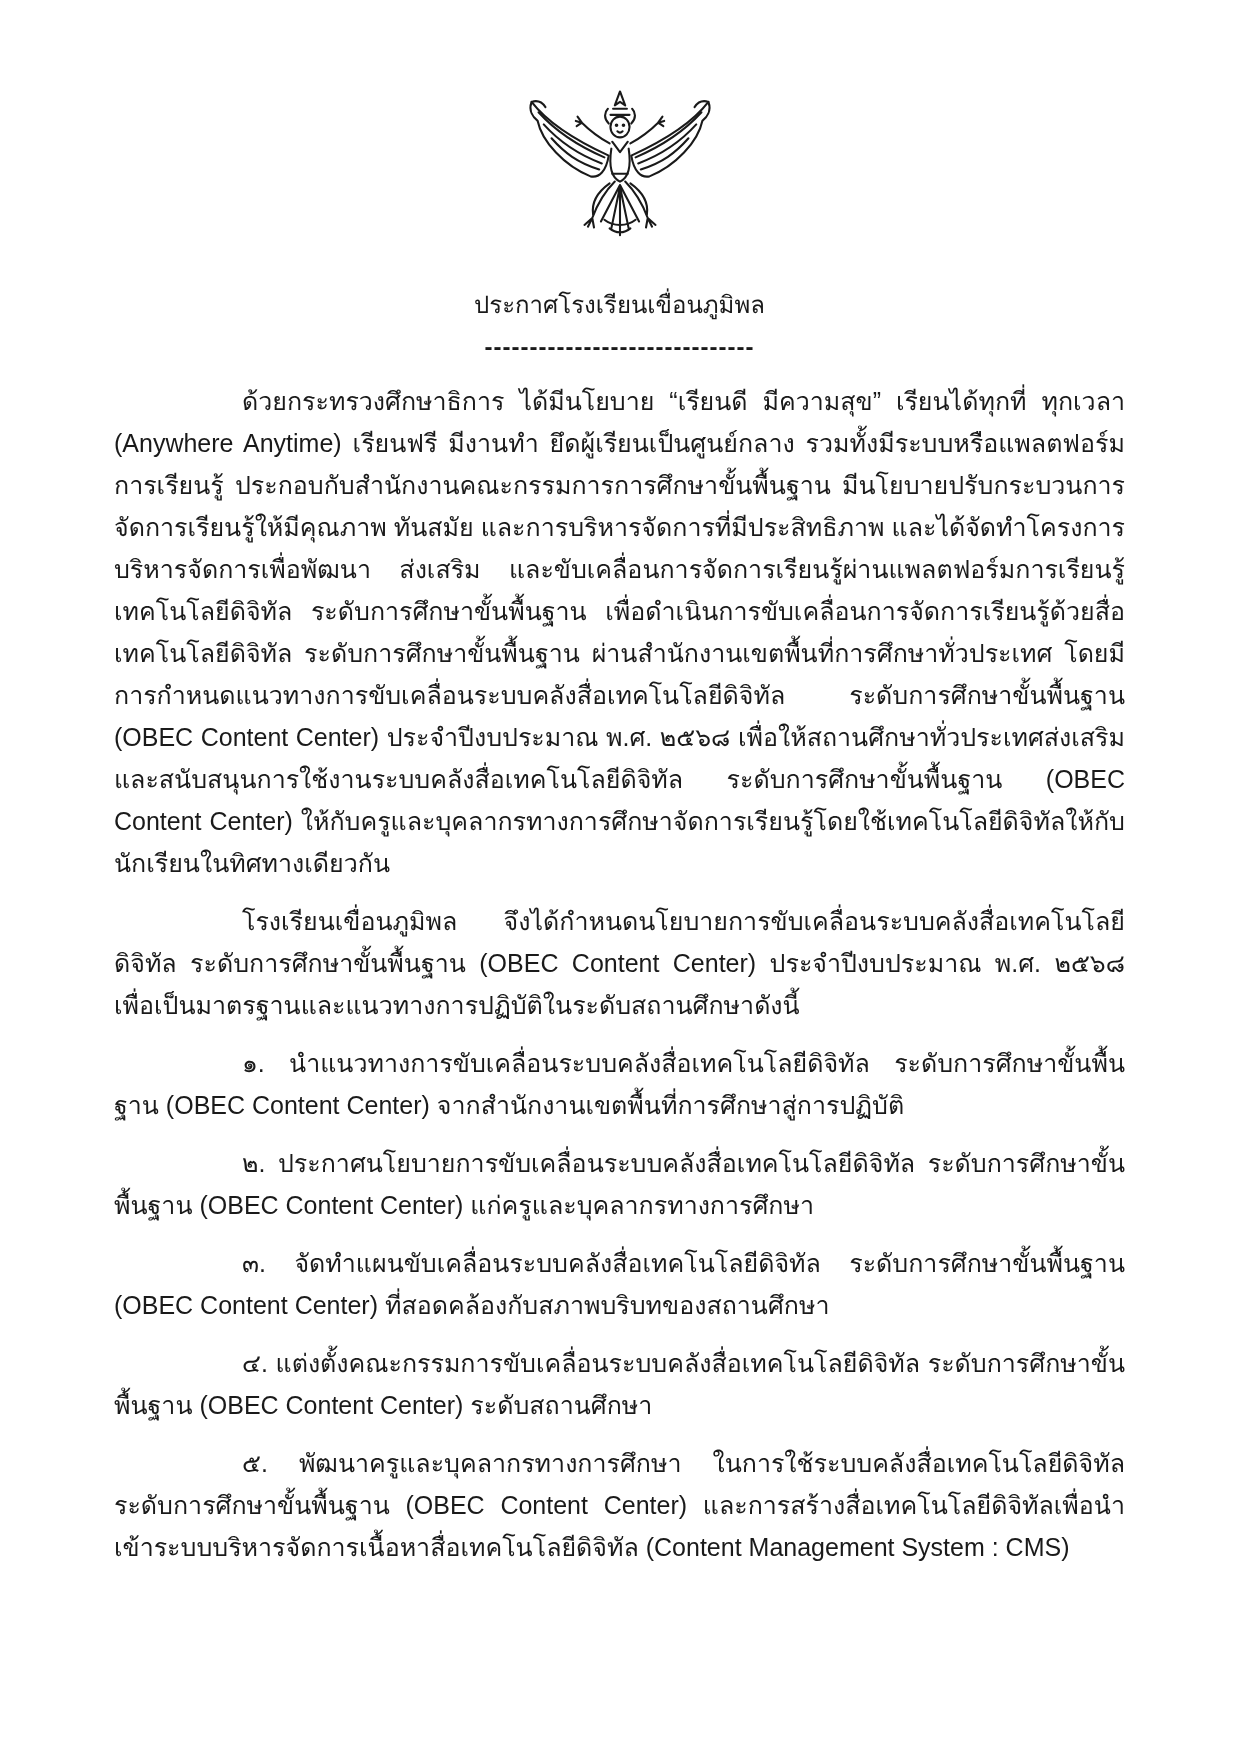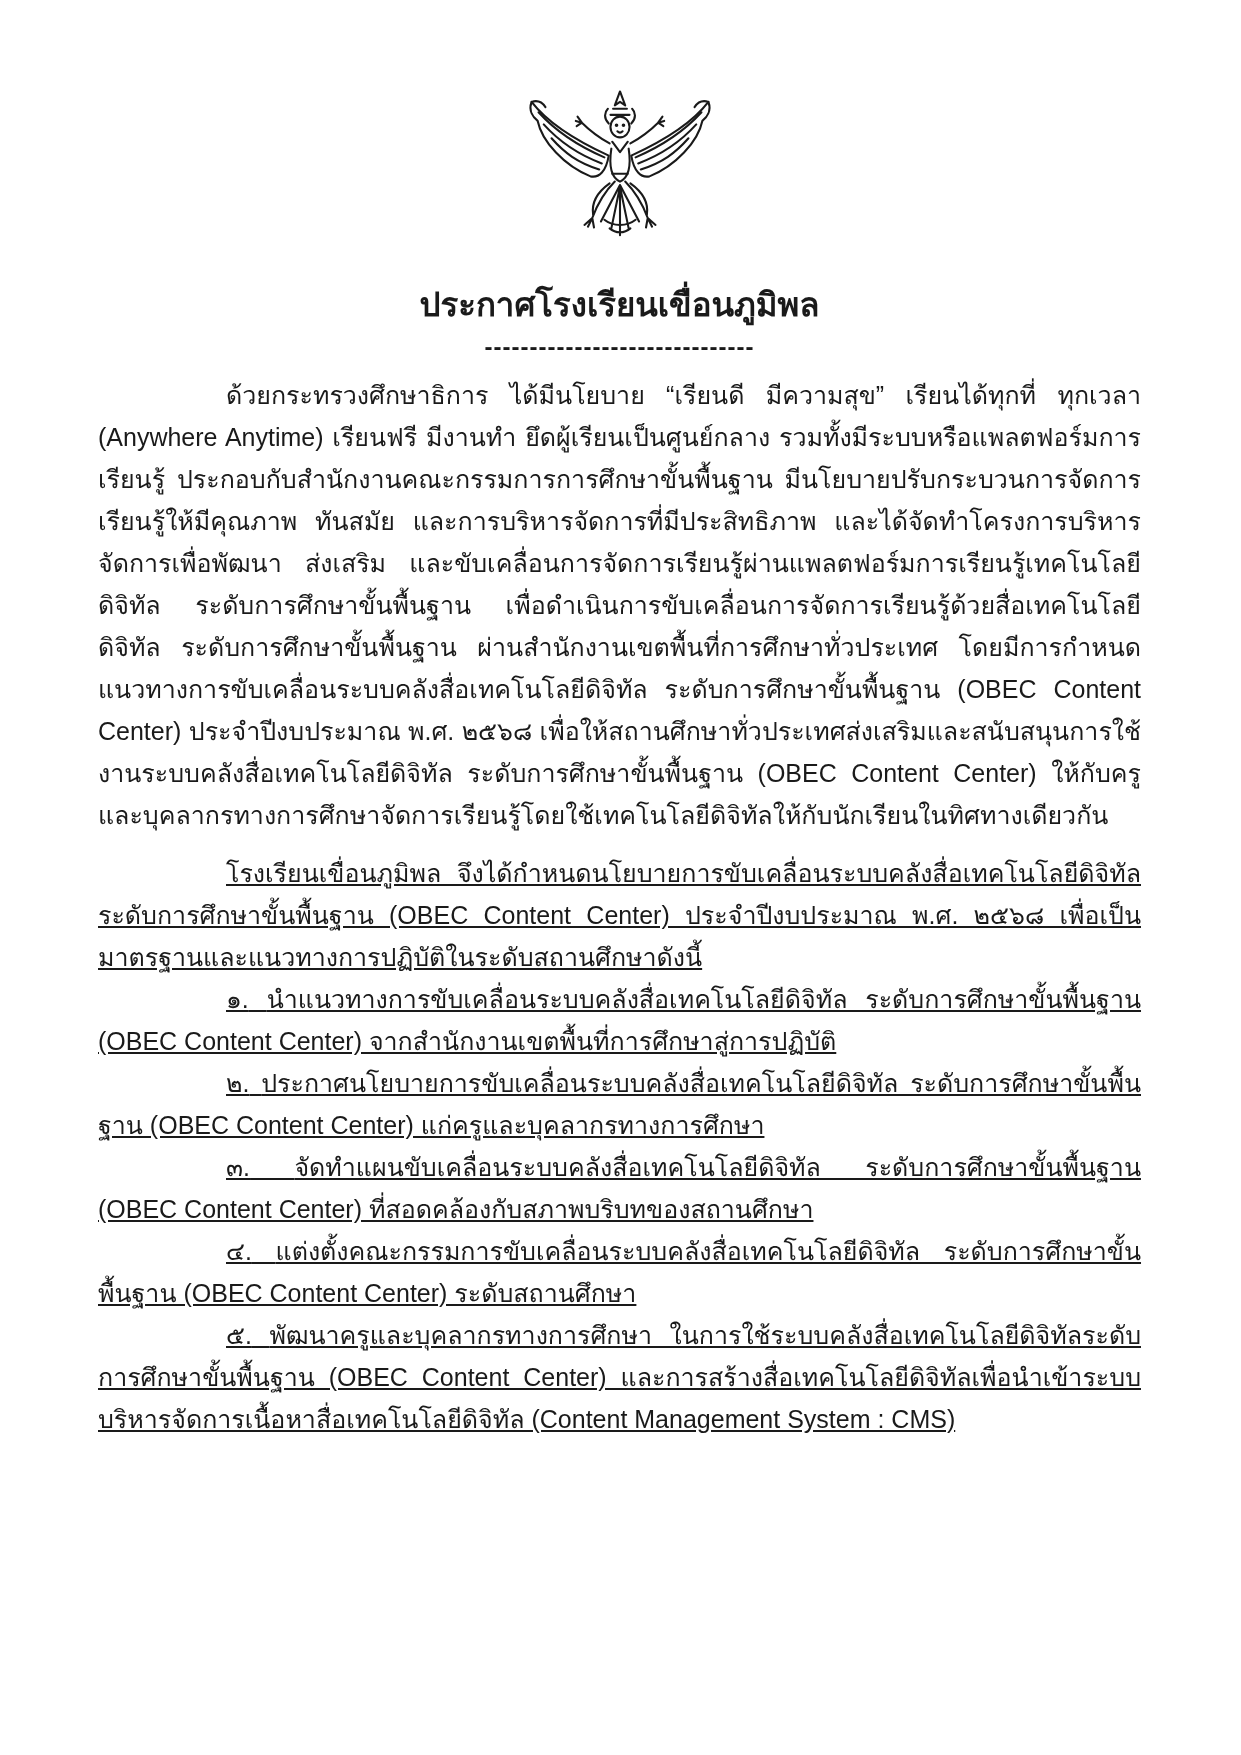--- a/index.html
+++ b/index.html
@@ -17,45 +17,45 @@
   .emblem-wrap{
     text-align:center;
     padding-top:88px;
     line-height:0;
   }
   .title-block{
     margin-top:12px;
     text-align:center;
   }
   .title-line{
-    font-size:33px;
-    font-weight:bold;
+    font-size:24px;
+    font-weight:normal;
     line-height:46px;
     white-space:nowrap;
   }
   .separator{
     text-align:center;
     font-weight:bold;
     font-size:24px;
     letter-spacing:1px;
     line-height:34px;
     margin-top:2px;
     user-select:none;
   }
   .body-text{
     margin-top:10px;
   }
   .para{
     font-size:25px;
     line-height:42px;
     text-align:justify;
     text-indent:128px;
-    margin:0;
+    margin:16px;
   }
-  .para + .para{margin-top:0;text-decoration:underline;}
+  .para + .para{margin-top:0;}
   .para.spaced{margin-top:16px;}
   .num{display:inline;}
   .num::after{content:" ";}
 </style>
 </head>
 <body>
 
 <div class="page">
 
   <div class="emblem-wrap">

